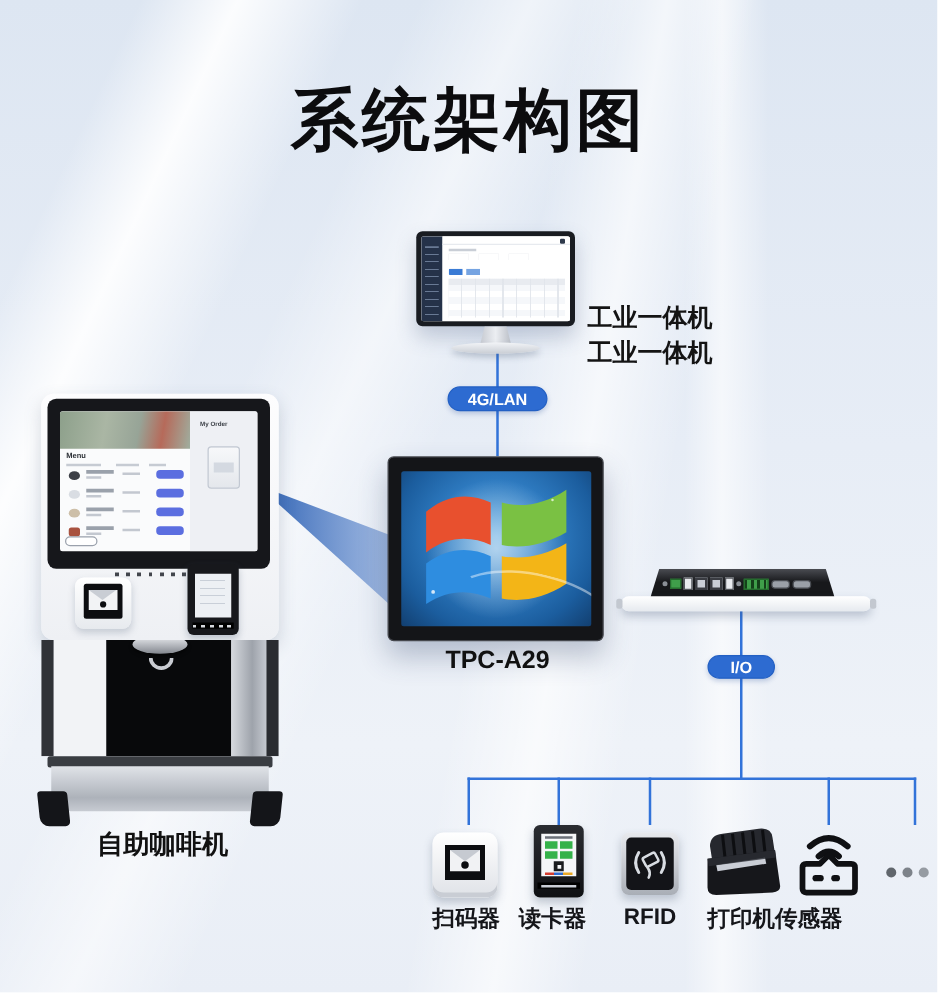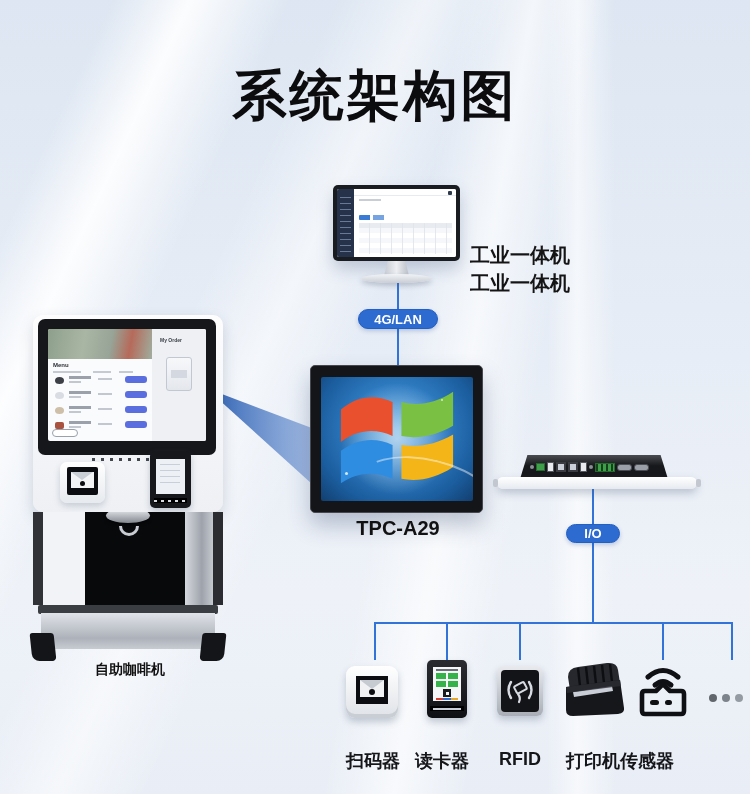--- a/index.html
+++ b/index.html
@@ -135,42 +135,42 @@
              background:linear-gradient(#f0f2f5,#83878f); box-shadow:0 2px 3px rgba(0,0,0,.5); }
   .cm-spout-handle{ position:absolute; left:86px; top:14px; width:20px; height:10px;
              border:3px solid #c9ccd2; border-top:none; border-radius:0 0 12px 12px; }
   .cm-tray-lip{ position:absolute; left:5px; top:292px; width:180px; height:9px; background:#3a3d42; border-radius:2px; }
   .cm-tray{ position:absolute; left:8px; top:300px; width:174px; height:36px;
             background:linear-gradient(180deg,#e0e3e8,#adb2ba 70%,#c7cbd2); }
   .cm-footL{ position:absolute; left:-2px; top:320px; width:24px; height:28px; background:#141519;
              border-radius:3px 3px 4px 7px; transform:skewX(6deg); }
   .cm-footR{ position:absolute; right:-2px; top:320px; width:24px; height:28px; background:#141519;
              border-radius:3px 3px 7px 4px; transform:skewX(-6deg); }
-  #coffee-label{ left:130px; top:661px; font-size:14px; font-weight:bold; color:#111; z-index:5; }
+  #coffee-label{ left:130px; top:661px; font-size:21px; font-weight:bold; color:#111; z-index:5; }
 
   
   #io-device{ left:520px; top:455px; width:148px; height:24px; z-index:5;
               background:linear-gradient(#4a4c52,#17181b 45%);
               clip-path:polygon(5% 0, 95% 0, 100% 100%, 0 100%); border-radius:3px;
               display:flex; align-items:center; gap:2px; padding:0 10px; }
   .port{ flex:none; }
   .p-dot{ width:4px; height:4px; border-radius:50%; background:#8a8f96; }
   .p-grn{ width:9px; height:8px; background:#3f9e4a; border:1px solid #246b2d; }
   .p-usb{ width:7px; height:10px; background:#e8eaee; border:1px solid #55585e; }
   .p-lan{ width:10px; height:10px; background:#caced6; border:2px solid #3a3c42; }
   .p-ser{ width:15px; height:7px; background:#9ba0a8; border-radius:3px; border:1px solid #4a4d53; }
   .p-term{ width:20px; height:9px; background:#3f9e4a; border:1px solid #246b2d;
            background-image:repeating-linear-gradient(90deg,#14401a 0 2px, transparent 2px 5px); }
   #io-bar{ left:497px; top:477px; width:200px; height:12px; border-radius:6px; z-index:5;
            background:linear-gradient(#ffffff,#e6eaef); box-shadow:0 4px 8px rgba(70,85,115,.3); }
   #io-bar::before{ content:""; position:absolute; left:-4px; top:2px; width:5px; height:8px; background:#c3c8d0; border-radius:2px; }
   #io-bar::after{ content:""; position:absolute; right:-4px; top:2px; width:5px; height:8px; background:#c3c8d0; border-radius:2px; }
 
   
-  .dev-label{ top:723px; font-size:18px; font-weight:bold; color:#15161a; z-index:5;margin-top:26px; }
+  .dev-label{ top:723px; font-size:18px; font-weight:bold; color:#15161a; z-index:5; }
 
   #icon-scanner{ left:346px; top:666px; width:52px; height:52px; border-radius:9px; z-index:5;
       background:linear-gradient(#ffffff,#dfe2e7); box-shadow:0 4px 7px rgba(80,95,120,.3),inset 0 -4px 0 #c9cdd4; }
   #icon-scanner .blk{ position:absolute; left:10px; top:10px; width:32px; height:28px; background:#0c0d10; }
   #icon-scanner .env{ position:absolute; left:4px; top:4px; width:24px; height:17px; background:#f1f2f4; }
   #icon-scanner .env::before{ content:""; position:absolute; left:0; top:0; border-left:12px solid transparent;
       border-right:12px solid transparent; border-top:9px solid #c6cad1; }
   #icon-scanner .env::after{ content:""; position:absolute; left:9px; top:9px; width:6px; height:6px;
       background:#0c0d10; border-radius:50%; }
 

